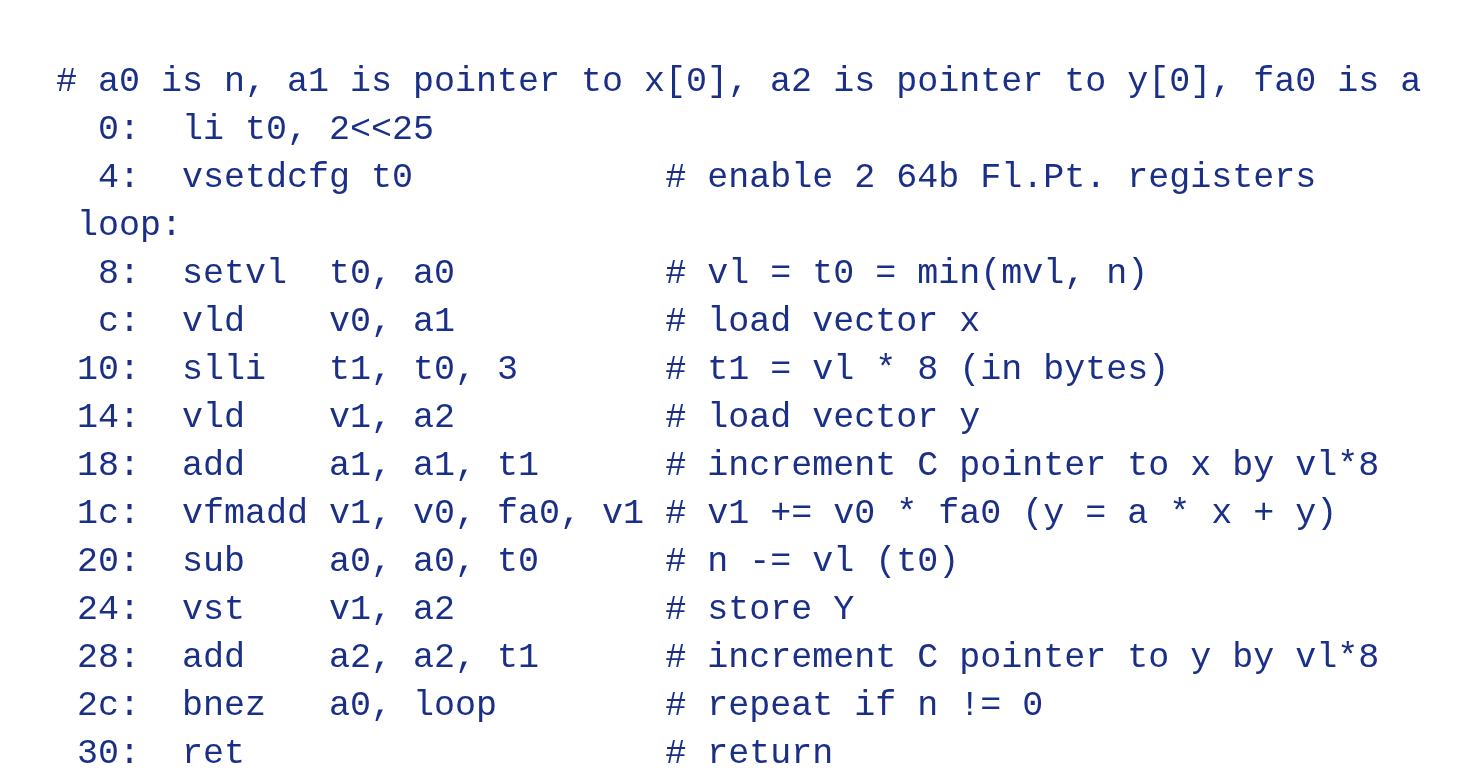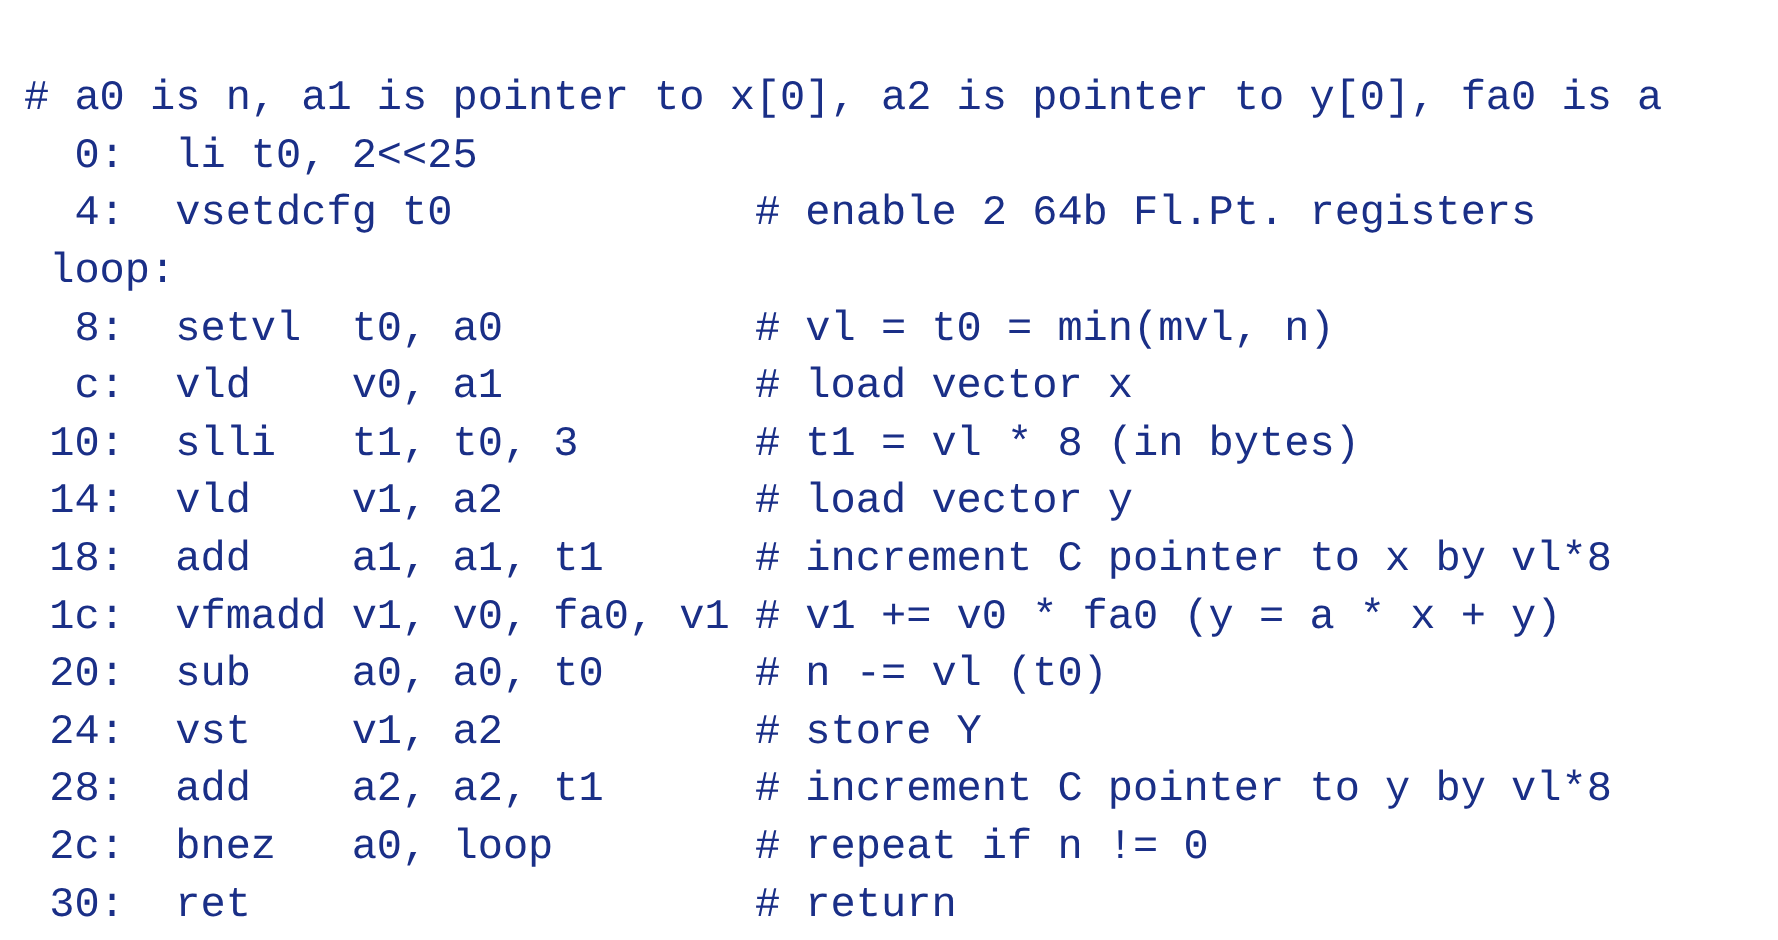--- a/index.html
+++ b/index.html
@@ -13,20 +13,20 @@
     overflow: hidden;
   }
   .code-block {
     font-family: "Courier New", Courier, monospace;
     font-size: 35px;
     line-height: 48px;
     color: #1a2f87;
     white-space: pre;
     padding: 10px 0 0 20px;
   }
-  .line { display: block; }
+  .line { display: block; margin-left: 36px; }
 </style>
 </head>
 <body>
 
 <div class="code-block">
 <span class="line"># a0 is n, a1 is pointer to x[0], a2 is pointer to y[0], fa0 is a</span><div id="lines-container"><span class="line"><span>  0:</span>  <span>li t0, 2&lt;&lt;25           </span><span></span></span><span class="line"><span>  4:</span>  <span>vsetdcfg t0            </span><span># enable 2 64b Fl.Pt. registers</span></span><span class="line"> loop:</span><span class="line"><span>  8:</span>  <span>setvl  t0, a0          </span><span># vl = t0 = min(mvl, n)</span></span><span class="line"><span>  c:</span>  <span>vld    v0, a1          </span><span># load vector x</span></span><span class="line"><span> 10:</span>  <span>slli   t1, t0, 3       </span><span># t1 = vl * 8 (in bytes)</span></span><span class="line"><span> 14:</span>  <span>vld    v1, a2          </span><span># load vector y</span></span><span class="line"><span> 18:</span>  <span>add    a1, a1, t1      </span><span># increment C pointer to x by vl*8</span></span><span class="line"><span> 1c:</span>  <span>vfmadd v1, v0, fa0, v1 </span><span># v1 += v0 * fa0 (y = a * x + y)</span></span><span class="line"><span> 20:</span>  <span>sub    a0, a0, t0      </span><span># n -= vl (t0)</span></span><span class="line"><span> 24:</span>  <span>vst    v1, a2          </span><span># store Y</span></span><span class="line"><span> 28:</span>  <span>add    a2, a2, t1      </span><span># increment C pointer to y by vl*8</span></span><span class="line"><span> 2c:</span>  <span>bnez   a0, loop        </span><span># repeat if n != 0</span></span><span class="line"><span> 30:</span>  <span>ret                    </span><span># return</span></span></div>
 </div>
 
 </body></html>

